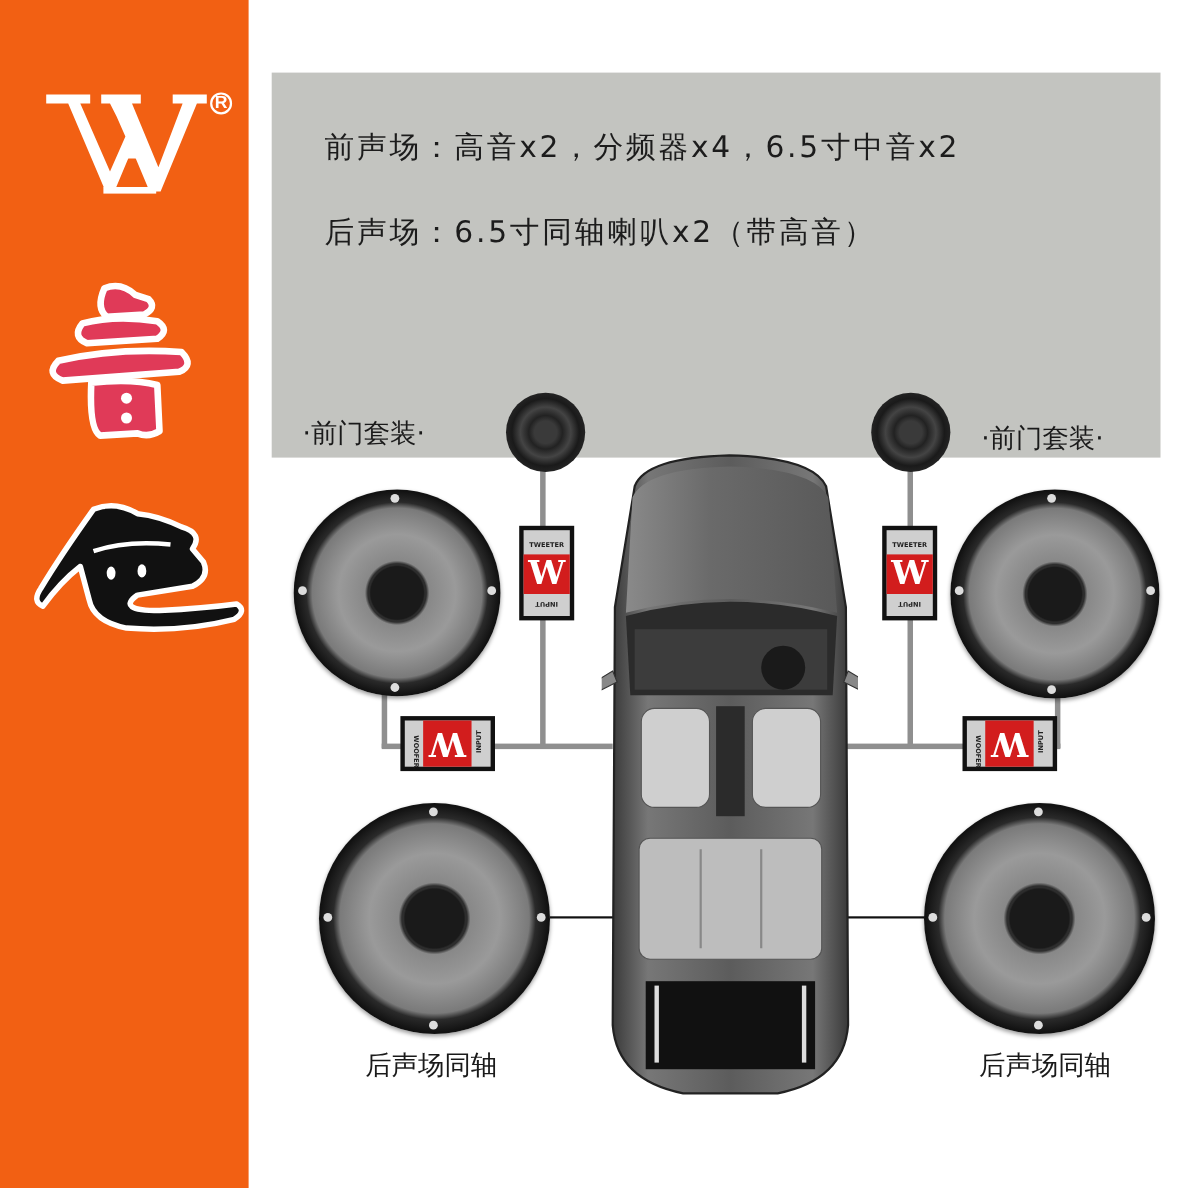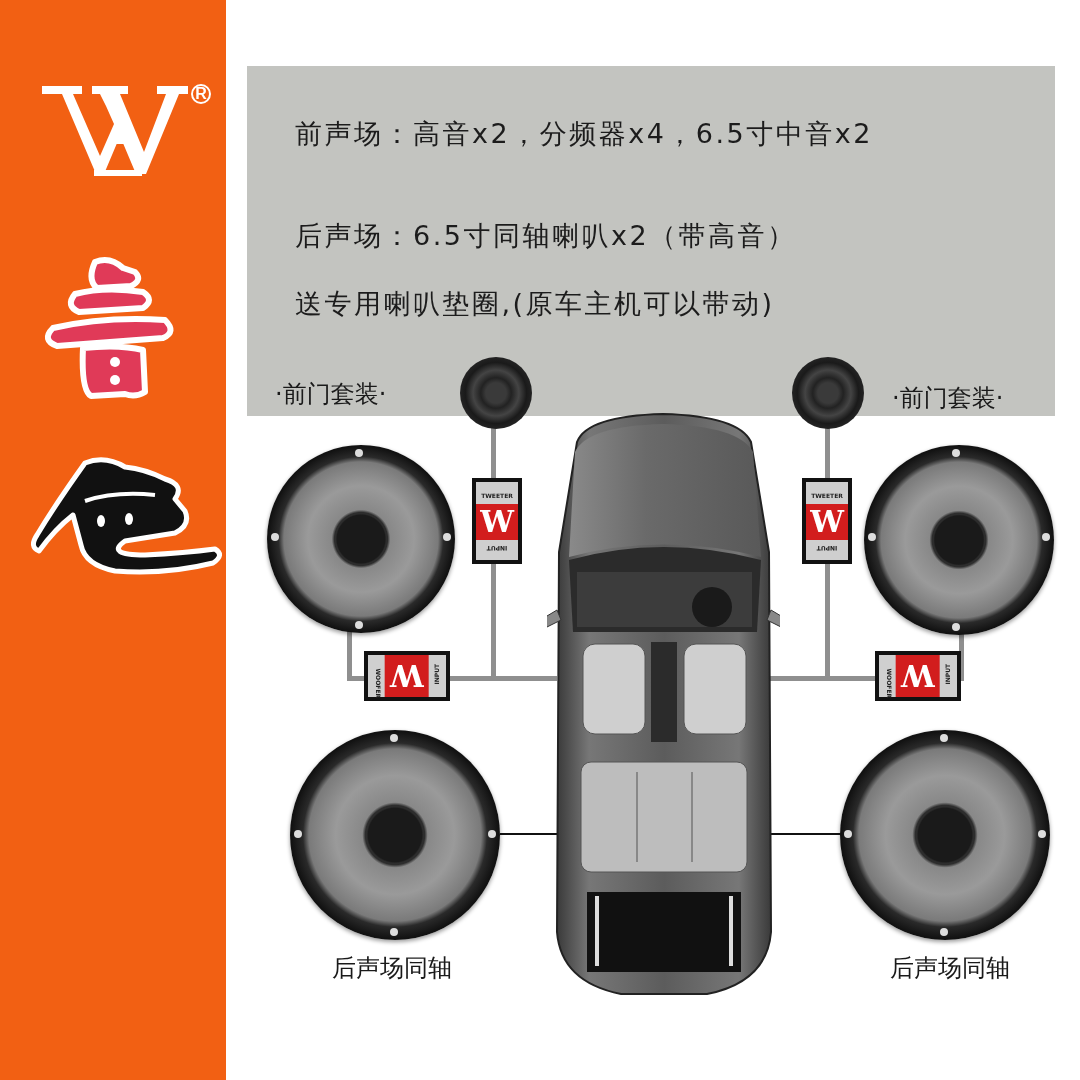--- a/index.html
+++ b/index.html
@@ -10,21 +10,21 @@
   .logo { position: absolute; left: 40px; top: 80px; width: 150px; height: 100px; }
   .reg { position: absolute; left: 191px; top: 84px; color: #fff; font-size: 16px; width: 20px; height: 20px; border: 2px solid #fff; border-radius: 50%; text-align: center; line-height: 16px; font-family: "Liberation Sans", sans-serif; font-weight: bold; }
   .char-yin { position: absolute; left: 35px; top: 250px; width: 150px; height: 150px; }
   .char-se { position: absolute; left: 25px; top: 455px; width: 200px; height: 125px; }
   .series-label { position: absolute; left: 0; width: 226px; top: 605px; text-align: center; color: #ffffff; font-size: 36px; letter-spacing: 4px; font-family: "DejaVu Sans", sans-serif; }
 
   
   .info-box { position: absolute; left: 247px; top: 18px; width: 808px; height: 350px; background: #c3c4c0; margin-top: 48px; }
   .info-line { position: absolute; left: 48px; color: #1c1c1c; font-size: 27px; letter-spacing: 2.5px; white-space: nowrap; font-family: "DejaVu Sans", sans-serif; }
   .l1 { top: 50px; }
-  .l2 { top: 152px; text-align: right; }
+  .l2 { top: 127px; text-align: right; }
   .l3 { top: 220px; }
 
   
   .diagram { position: absolute; left: 247px; top: 340px; width: 833px; height: 700px; text-decoration: underline; }
   .label { position: absolute; font-size: 24px; color: #1a1a1a; white-space: nowrap; font-family: "DejaVu Sans", sans-serif; }
   .wire { position: absolute; background: #8f8f8f; }
   .wire-dark { position: absolute; background: #111; }
 
   .speaker { position: absolute; border-radius: 50%; background: radial-gradient(circle, #1a1a1a 0 18%, #2d2d2d 19% 20%, #888 22%, #9a9a9a 40%, #7a7a7a 58%, #2a2a2a 62%, #111 70%, #3a3a3a 74%, #1b1b1b 80%, #0e0e0e 100%); box-shadow: 0 2px 4px rgba(0,0,0,0.4); }
   .speaker .dot { position: absolute; width: 8px; height: 8px; border-radius: 50%; background: #ddd; }
@@ -71,21 +71,20 @@
     <path d="M60 46 Q90 36 130 40" stroke="#fff" stroke-width="4" fill="none"></path>
     <ellipse cx="76" cy="66" rx="4" ry="6" fill="#fff"></ellipse>
     <ellipse cx="104" cy="64" rx="4" ry="6" fill="#fff"></ellipse>
   </svg>
 
 </div>
 
 <div class="info-box">
   <div class="info-line l1">前声场：高音x2，分频器x4，6.5寸中音x2</div>
   <div class="info-line l2">后声场：6.5寸同轴喇叭x2（带高音）</div>
-  <div class="info-line l3">送专用喇叭垫圈,(原车主机可以带动)</div>
 </div>
 
 <div class="diagram">
 
   <div class="label" style="left:28px; top:38px;">·前门套装·</div>
   <div class="label" style="left:645px; top:42px;">·前门套装·</div>
   <div class="label" style="left:85px; top:612px;">后声场同轴</div>
   <div class="label" style="left:643px; top:612px;">后声场同轴</div>
 
   <div class="wire" style="left:244px; top:80px; width:5px; height:260px;"></div>

